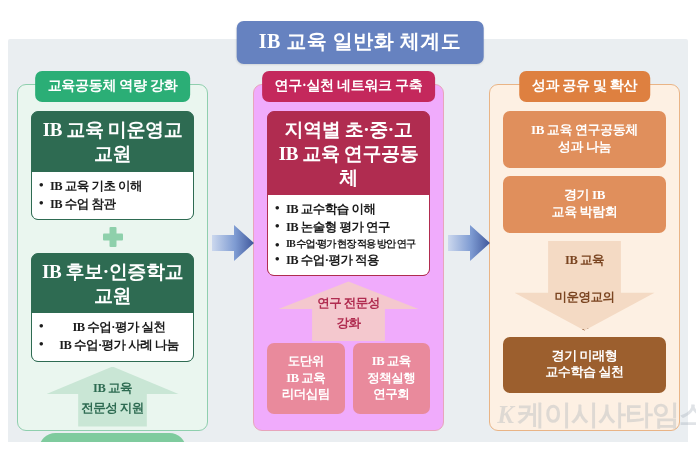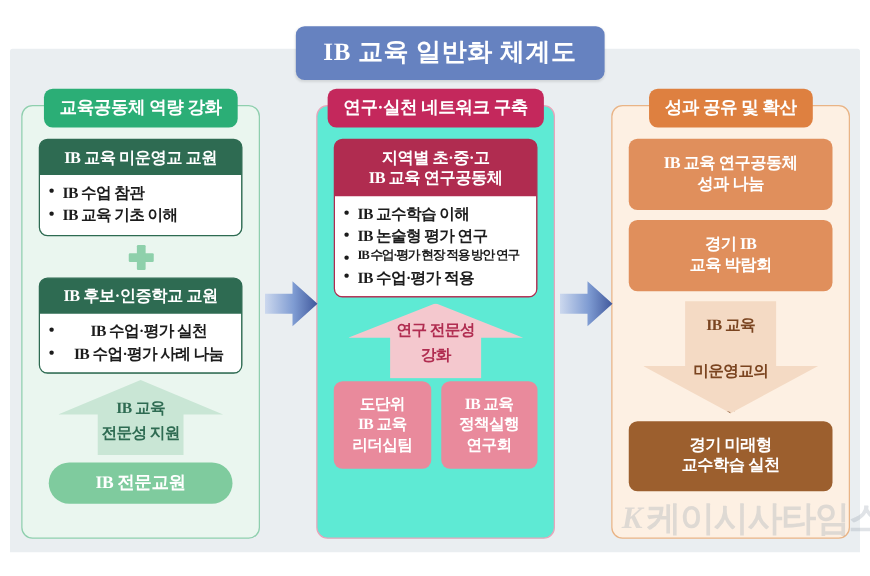--- a/index.html
+++ b/index.html
@@ -51,21 +51,21 @@
   
   .col {
     position: absolute;
     top: 84px;
     border-radius: 9px;
     box-sizing: border-box;
   }
   .col-left   { left: 17px;  width: 191px; height: 347px;
                 background: #eaf6ef; border: 1.5px solid #8fcfae; }
   .col-mid    { left: 253px; width: 191px; height: 347px;
-                background: #5eead4; border: 1.5px solid #e7a5bb; }
+                background: #f0abfc; border: 1.5px solid #e7a5bb; }
   .col-right  { left: 489px; width: 191px; height: 347px;
                 background: #fdf0e3; border: 1.5px solid #e9b486; }
 
   
   .col-head {
     position: absolute;
     top: -14px;
     left: 50%;
     transform: translateX(-50%);
     color: #ffffff;
@@ -93,21 +93,21 @@
   .card {
     border-radius: 7px;
     overflow: hidden;
     box-sizing: border-box;
   }
   .card-green { background: #2e6b52; border: 1.5px solid #2e6b52; }
   .card-red   { background: #b02c50; border: 1.5px solid #b02c50; }
 
   .card-title {
     color: #ffffff;
-    font-size: 13px;
+    font-size: 19px;
     font-weight: bold;
     text-align: center;
     padding: 6px 4px 6px 4px;
     letter-spacing: -0.4px;
     line-height: 1.25;
   }
   .card-body {
     background: #ffffff;
     padding: 5px 6px 6px 6px;
   }
@@ -294,22 +294,22 @@
 
   <div class="col col-left">
     <div class="col-head head-green">교육공동체 역량 강화</div>
 
     <div class="col-body">
 
       <div class="card card-green">
         <div class="card-title">IB 교육 미운영교 교원</div>
         <div class="card-body">
           <ul class="bullets">
+            <li>IB 교육 기초 이해</li>
             <li>IB 수업 참관</li>
-            <li>IB 교육 기초 이해</li>
           </ul>
         </div>
       </div>
 
       <div class="plus"></div>
 
       <div class="card card-green">
         <div class="card-title">IB 후보·인증학교 교원</div>
         <div class="card-body">
           <ul class="bullets indent">

